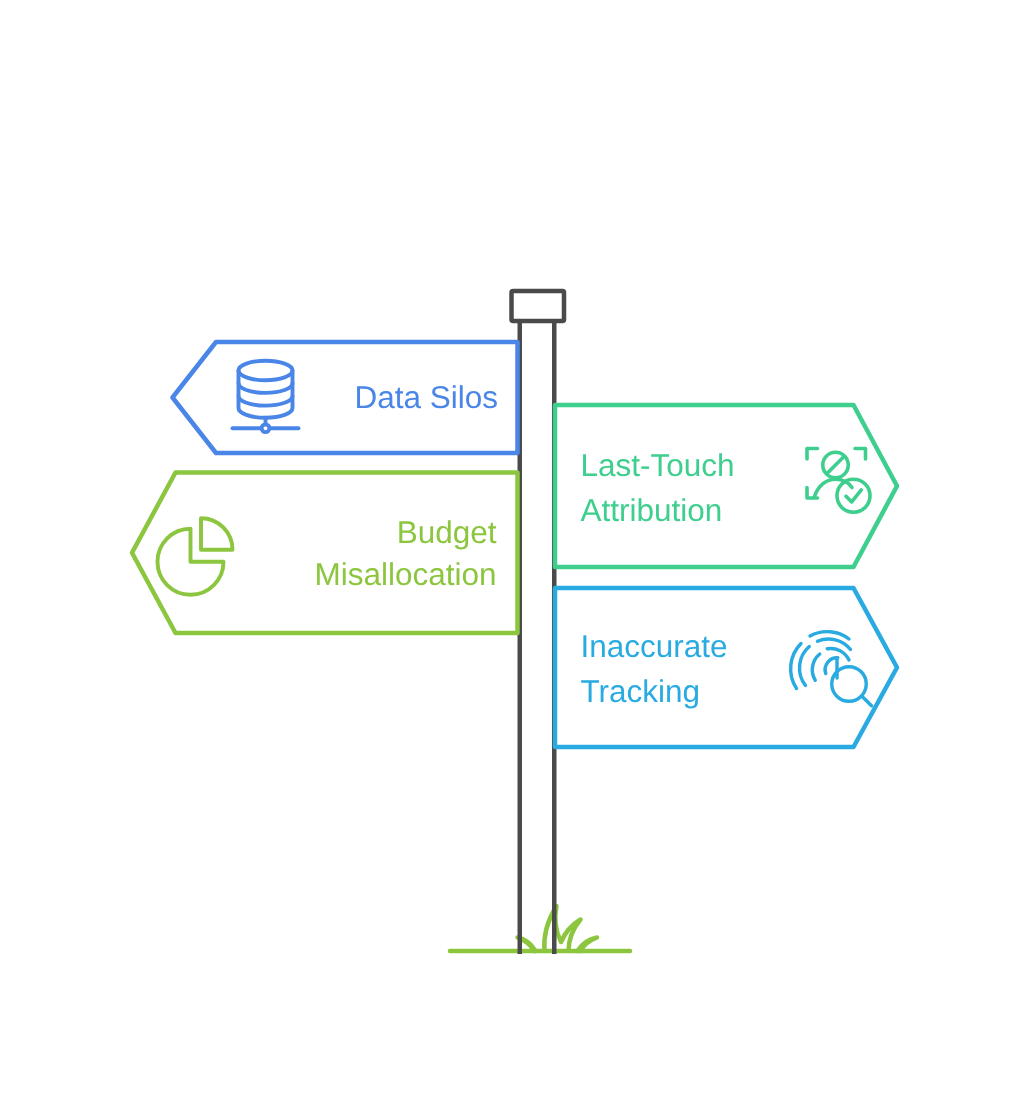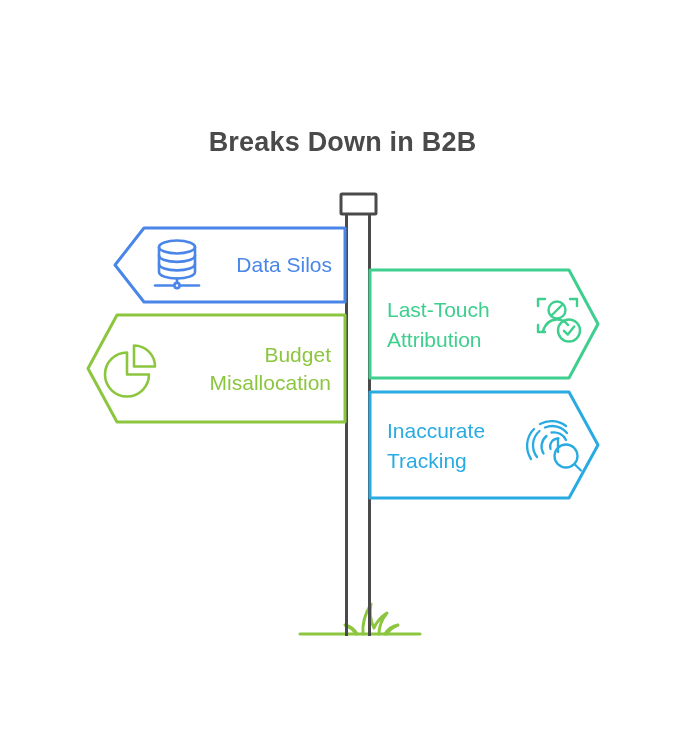--- a/index.html
+++ b/index.html
@@ -54,21 +54,20 @@
     overflow: hidden;
     clip: rect(0 0 0 0);
     white-space: nowrap;
   }
 </style>
 </head>
 <body>
 
 <div id="canvas-root">
 
-  <div class="title">Breaks Down in B2B</div>
 
   <svg class="scene" viewBox="0 0 685 738">
 
     <g>
       <line x1="300" y1="634" x2="420" y2="634" stroke="#8cc63f" stroke-width="3" stroke-linecap="round"></line>
       <path d="M363 634 C 362 622, 366 612, 371 604 C 369 614, 371 622, 374 628
                C 377 621, 382 616, 387 613 C 382 619, 379 627, 379 634" fill="none" stroke="#8cc63f" stroke-width="3" stroke-linecap="round" stroke-linejoin="round"></path>
       <path d="M357 634 C 354 629, 350 626, 345 625 C 350 627, 354 630, 356 634" fill="none" stroke="#8cc63f" stroke-width="3" stroke-linecap="round" stroke-linejoin="round"></path>
       <path d="M385 634 C 388 629, 393 626, 398 625 C 393 627, 389 630, 387 634" fill="none" stroke="#8cc63f" stroke-width="3" stroke-linecap="round" stroke-linejoin="round"></path>
     </g>

